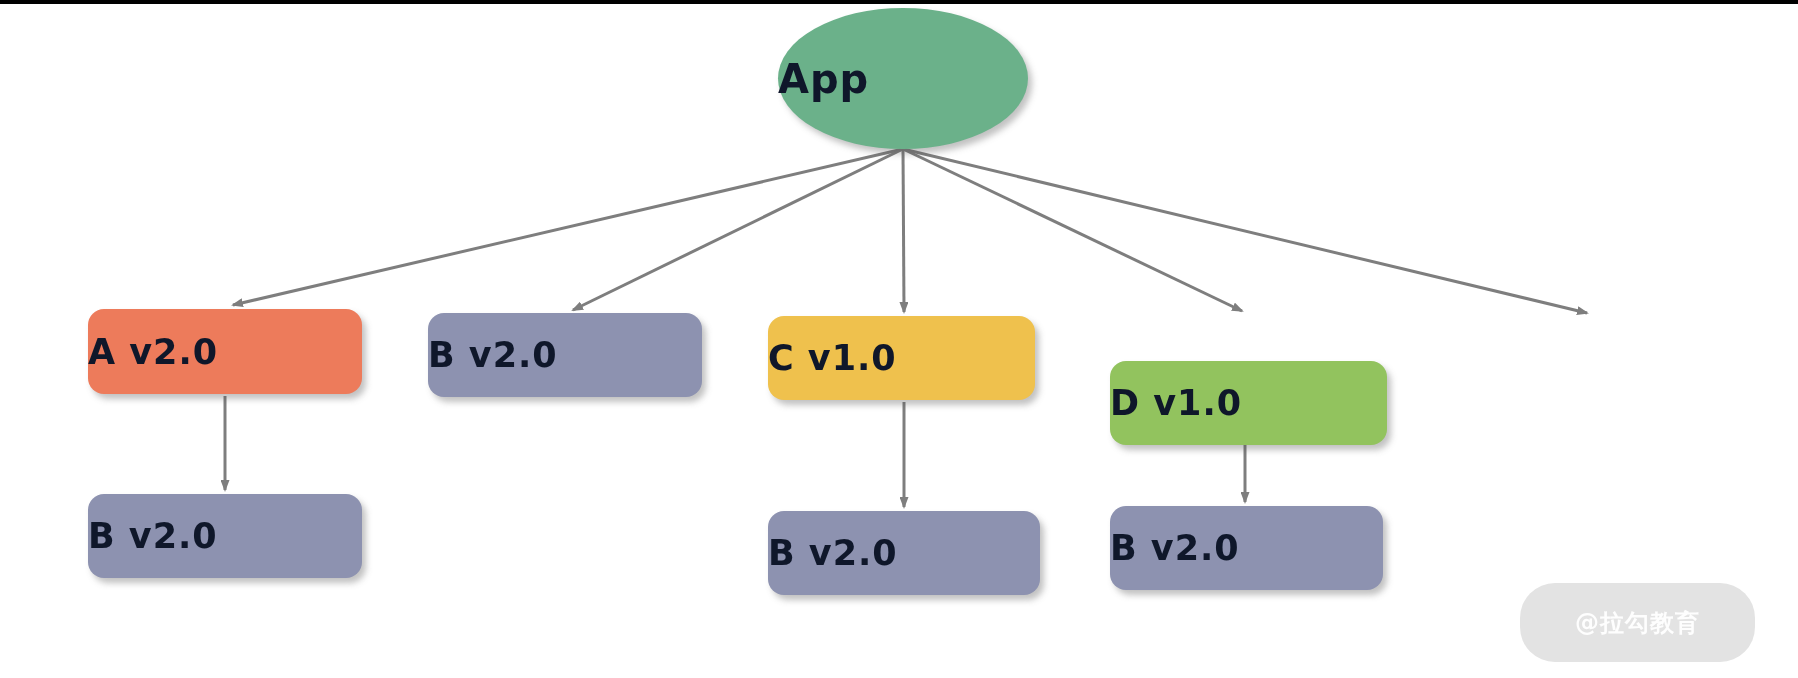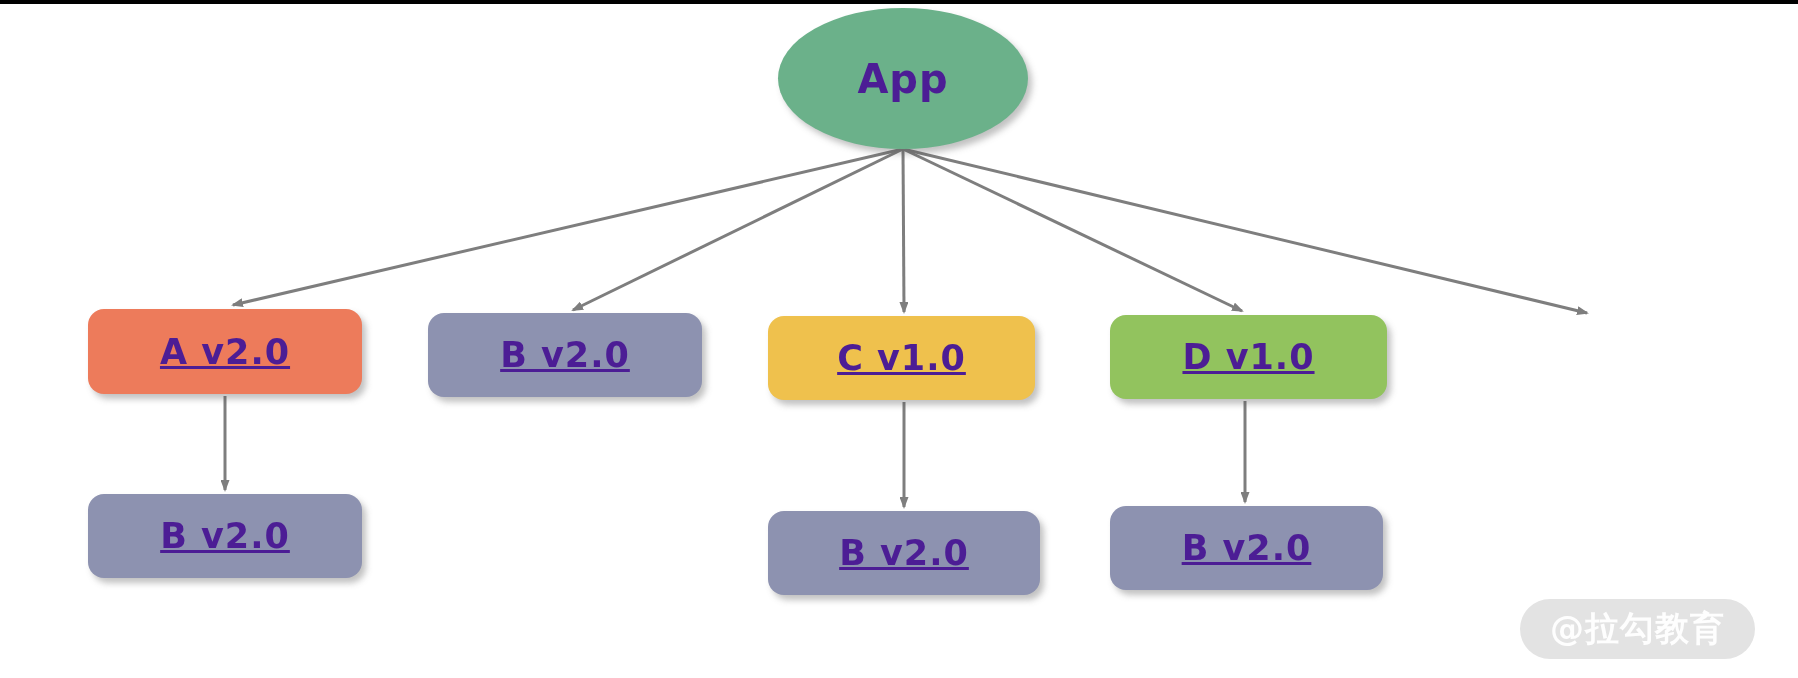--- a/index.html
+++ b/index.html
@@ -13,57 +13,57 @@
 
   .topbar {
     position: absolute; left: 0; top: 0;
     width: 1798px; height: 4px; background: #000000;
   }
 
   .edges { position: absolute; left: 0; top: 0; width: 1798px; height: 678px; }
 
   .node {
     position: absolute;
-    display: flex; align-items: center; justify-content: center;
-    color: #4c1d95; font-weight: 700; font-size: 35px;
+    display: flex; align-items: center; 
+    color: #0f172a; font-weight: 700; font-size: 35px;
     letter-spacing: 1px;
     box-shadow: 4px 5px 6px rgba(80,80,80,0.35);
   }
-  .rect { border-radius: 16px; text-decoration: underline; }
+  .rect { border-radius: 16px; }
   .ellipse {
     border-radius: 50%;
     background: #6BB18A;
     font-size: 40px;
   }
   .c-orange { background: #ED7B5B; }
   .c-purple { background: #8D92B0; }
   .c-yellow { background: #EFC14D; }
-  .c-green  { background: #92C35E; }
+  .c-green  { background: #92C35E; margin-top: 46px; }
   .c-gray   { background: #AEA49D; }
 
   
   .pos-app { left: 778px; top: 8px;   width: 250px; height: 141px; }
   
   .pos-a   { left: 88px;   top: 309px; width: 274px; height: 85px; }
   .pos-b   { left: 428px;  top: 313px; width: 274px; height: 84px; }
   .pos-c   { left: 768px;  top: 316px; width: 267px; height: 84px; }
   .pos-d   { left: 1110px; top: 315px; width: 277px; height: 84px; }
   .pos-e   { left: 1449px; top: 317px; width: 278px; height: 85px; }
   
   .pos-ba  { left: 88px;   top: 494px; width: 274px; height: 84px; }
   .pos-bc  { left: 768px;  top: 511px; width: 272px; height: 84px; }
   .pos-bd  { left: 1110px; top: 506px; width: 273px; height: 84px; }
 
   .watermark {
     position: absolute; left: 1520px; top: 583px;
-    width: 235px; height: 60px; border-radius: 35px;
+    width: 235px; height: 79px; border-radius: 35px;
     background: #E3E3E3;
     display: flex; align-items: center; justify-content: center;
     color: rgba(255,255,255,0.95);
-    font-size: 34px; font-weight: 700; letter-spacing: 1px; margin-top: 16px;
+    font-size: 24px; font-weight: 700; letter-spacing: 1px;
   }
 </style>
 </head>
 <body>
 
 <div class="stage">
 
   <div class="topbar"></div>
 
   <svg class="edges" width="1798" height="678" viewBox="0 0 1798 678">

